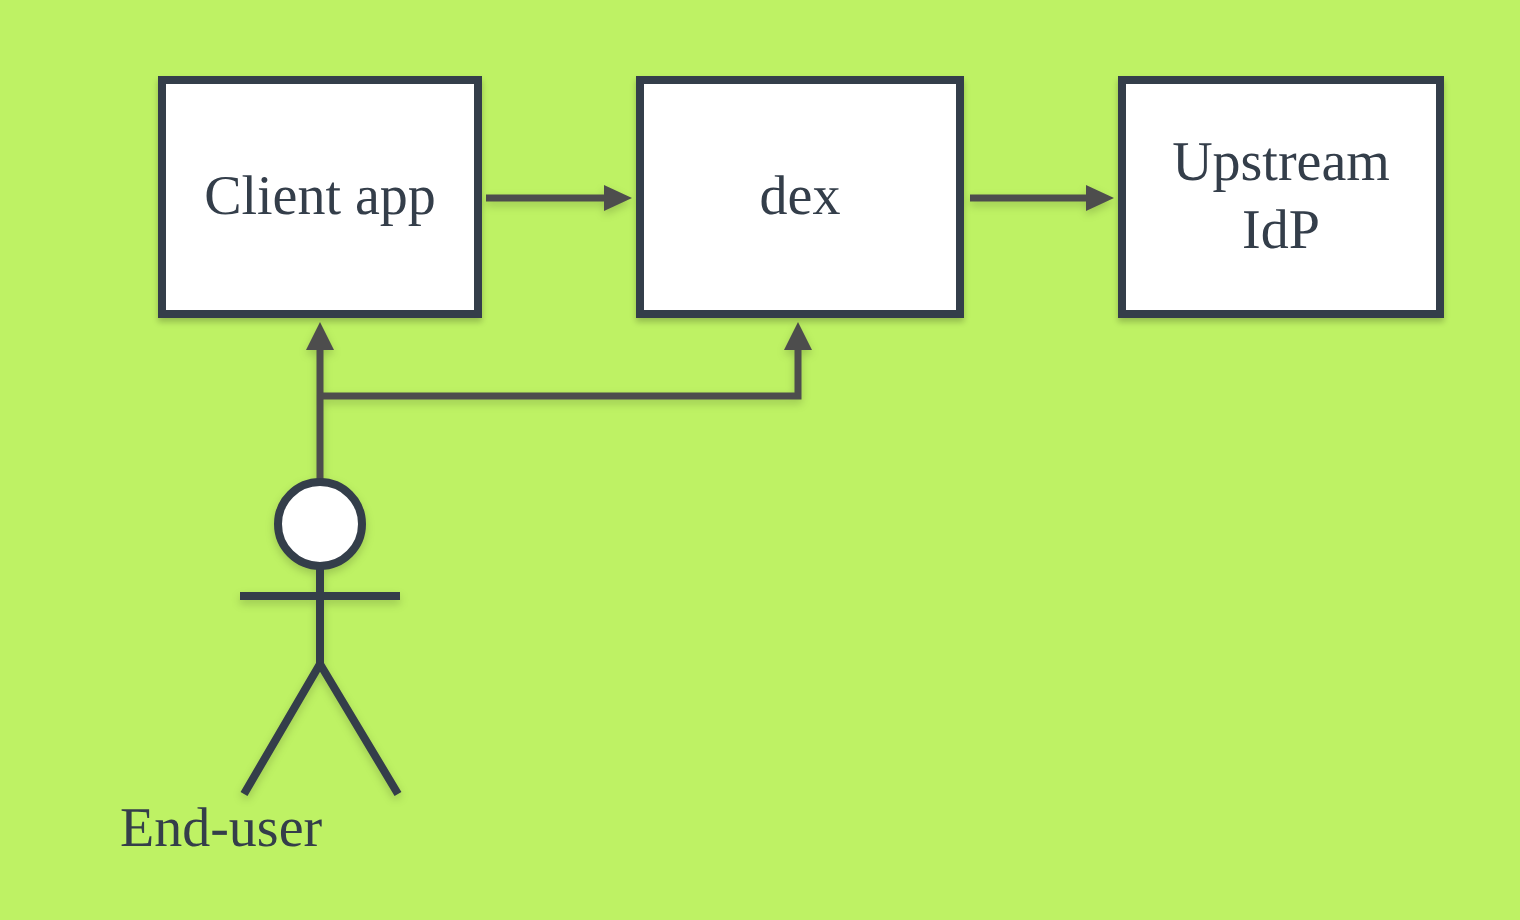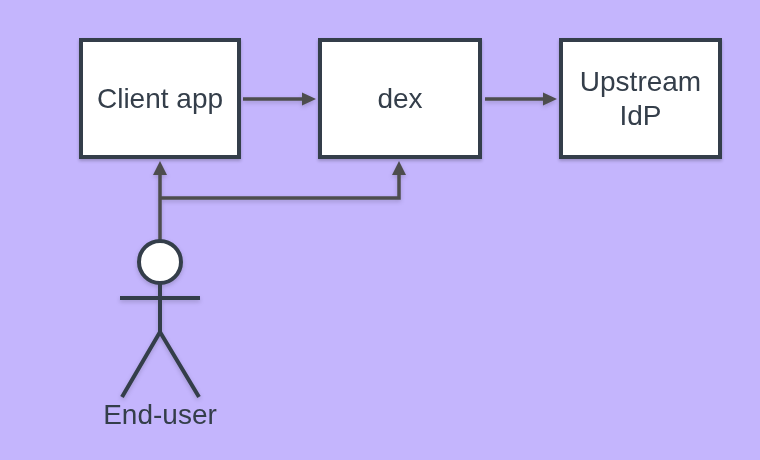--- a/index.html
+++ b/index.html
@@ -1,22 +1,22 @@
 <!DOCTYPE html>
 <html><head>
 <meta charset="utf-8">
 <style>
   html, body { margin: 0; padding: 0; background: #ffffff; }
   .canvas {
     position: relative;
     width: 760px;
     height: 460px;
-    background: #c4b5fd;
+    background: #bef264;
     overflow: hidden;
-    font-family: Liberation Sans, sans-serif;
+    font-family: Liberation Serif, serif;
   }
   svg.wires {
     position: absolute;
     left: 0; top: 0;
     width: 760px; height: 460px;
     filter: drop-shadow(0px 2px 2px rgba(0,0,0,0.18));
   }
   .node {
     position: absolute;
     box-sizing: border-box;
@@ -32,21 +32,20 @@
     color: #343E4A;
   }
   .node-client { left: 79px;  top: 38px; width: 162px; height: 121px; }
   .node-dex    { left: 318px; top: 38px; width: 164px; height: 121px; }
   .node-idp    { left: 559px; top: 38px; width: 163px; height: 121px; }
   .node-label span { display: block; }
   .actor-label {
     position: absolute;
     left: 60px; top: 399px;
     width: 200px;
-    text-align: center;
     font-size: 28px;
     color: #343E4A;
   }
 </style>
 </head>
 <body>
 
 <div class="canvas">
 
   <svg class="wires" viewBox="0 0 760 460">

